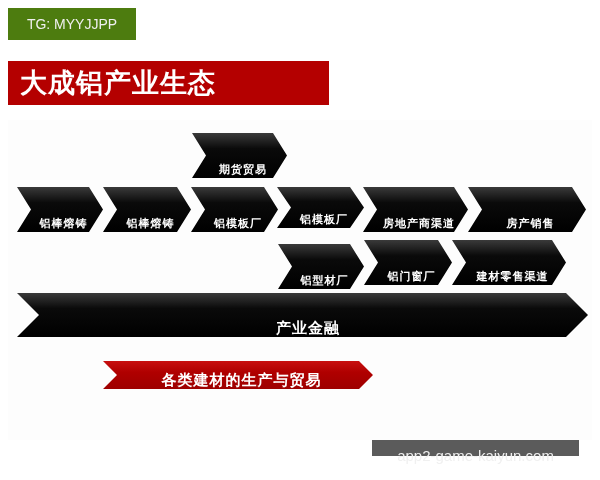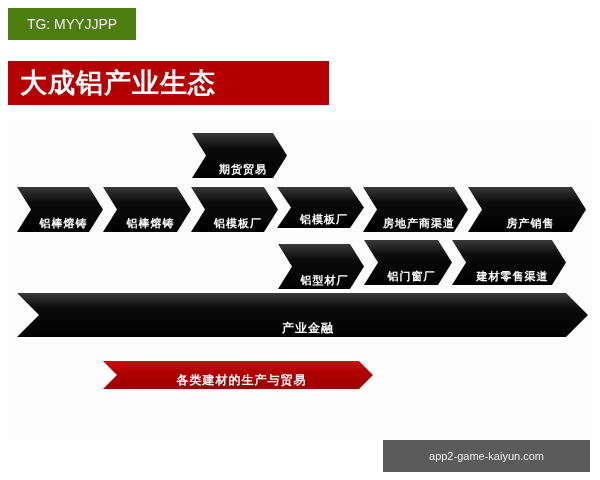--- a/index.html
+++ b/index.html
@@ -10,23 +10,23 @@
   .title-bar { position:absolute; left:8px; top:61px; width:321px; height:44px; background:#b40000; }
   .title-text { position:absolute; left:12px; top:4px; color:#ffffff; font-size:27px; font-weight:bold;
                 line-height:36px; letter-spacing:1px; font-family:Liberation Sans, sans-serif; }
   .canvas-bg { position:absolute; left:8px; top:120px; width:584px; height:320px; background:#fdfdfd; }
   .chev { position:absolute; display:flex; align-items:flex-end; justify-content:center; text-align:center;
           color:#ffffff; font-weight:bold; font-family:"DejaVu Serif", serif; }
   .chev.black { background:linear-gradient(180deg,#3a3a3a 0%,#0a0a0a 35%,#000 100%); }
   .chev.red { background:linear-gradient(180deg,#c81010 0%,#b00000 40%,#9e0000 100%); }
   .chev .lbl { font-size:11px; line-height:17px; max-width:70px; white-space:normal; word-break:break-all; letter-spacing:1px; }
   .chev .lbl.wide { max-width:90px; }
-  .chev .lbl.long { max-width:none; font-size:12px; letter-spacing:1px; }
-  .wm { position:absolute; left:383px; top:440px; width:207px; height:32px; background:#5b5b5b;
-        color:#f0f0f0; font-size:11px; line-height:32px; text-align:center; font-family:"Liberation Sans", sans-serif; }
+  .chev .lbl.long { max-width:none; font-size:15px; letter-spacing:1px; }
+  .wm { position:absolute; left:372px; top:440px; width:207px; height:16px; background:#5b5b5b;
+        color:#f0f0f0; font-size:15px; line-height:32px; text-align:center; font-family:"Liberation Sans", sans-serif; }
 </style>
 </head>
 <body>
 
 <div class="tag">TG: MYYJJPP</div>
 
 <div class="title-bar">
   <div class="title-text">大成铝产业生态</div>
 </div>
 

